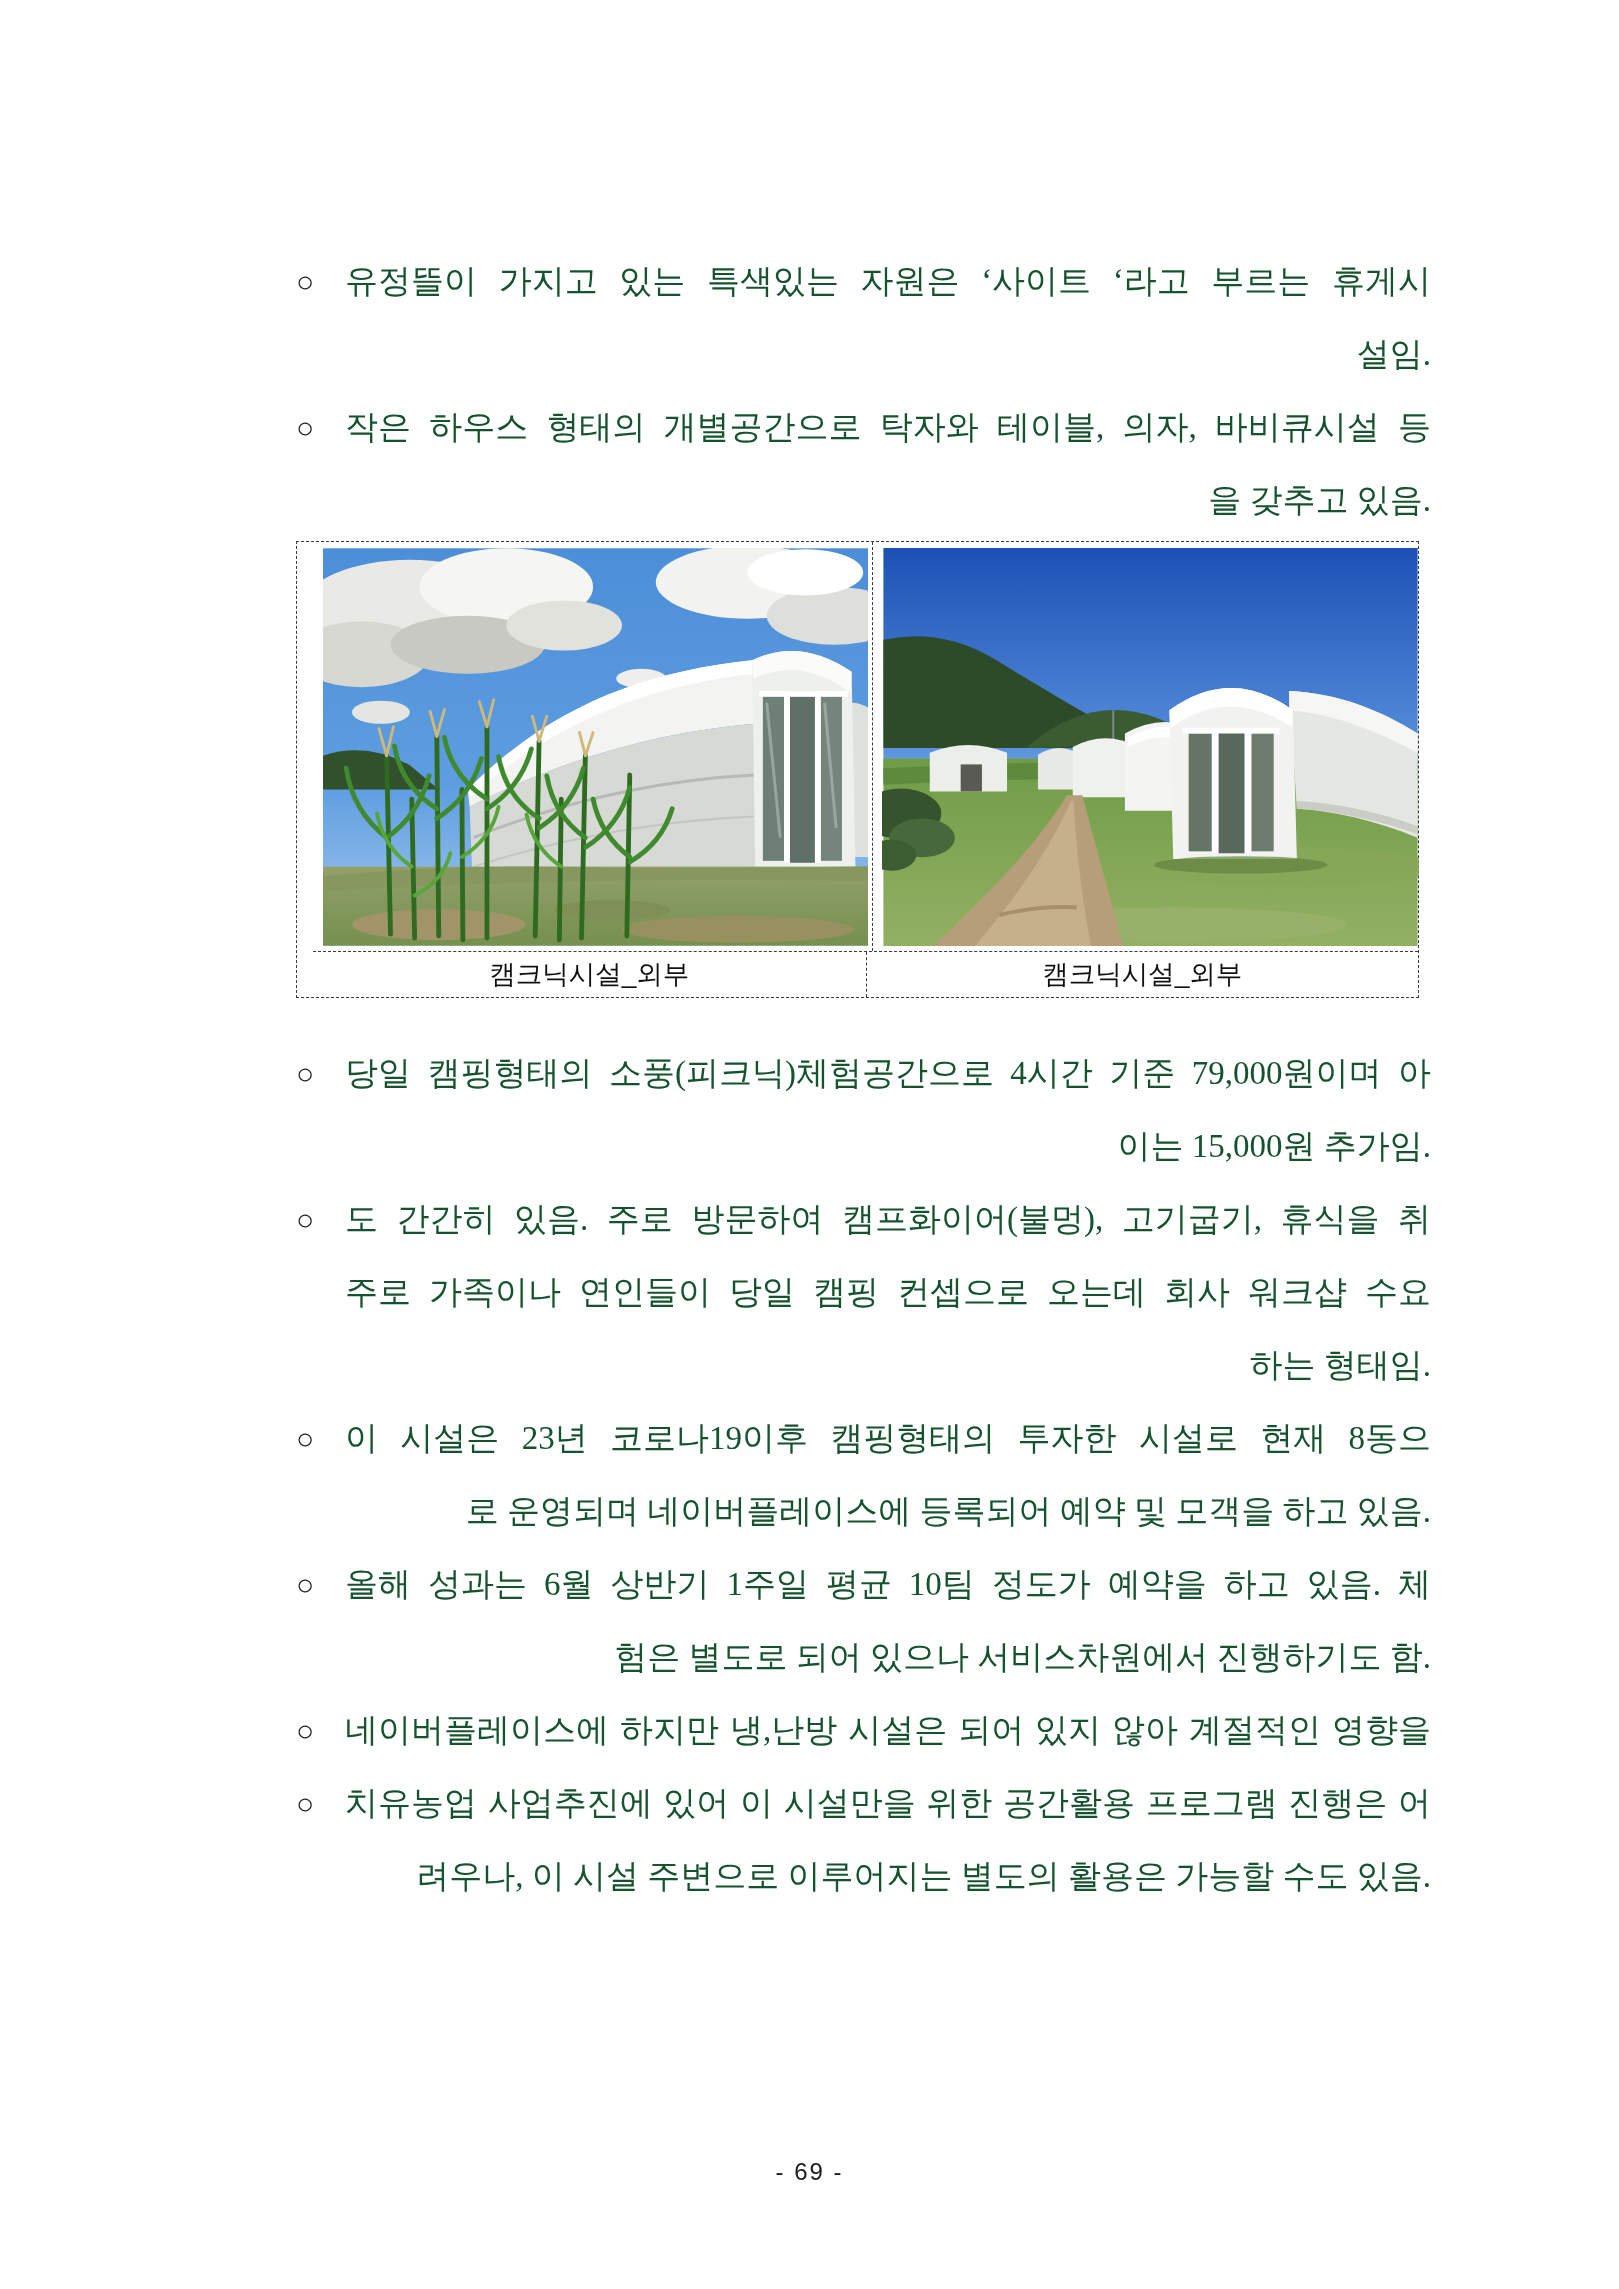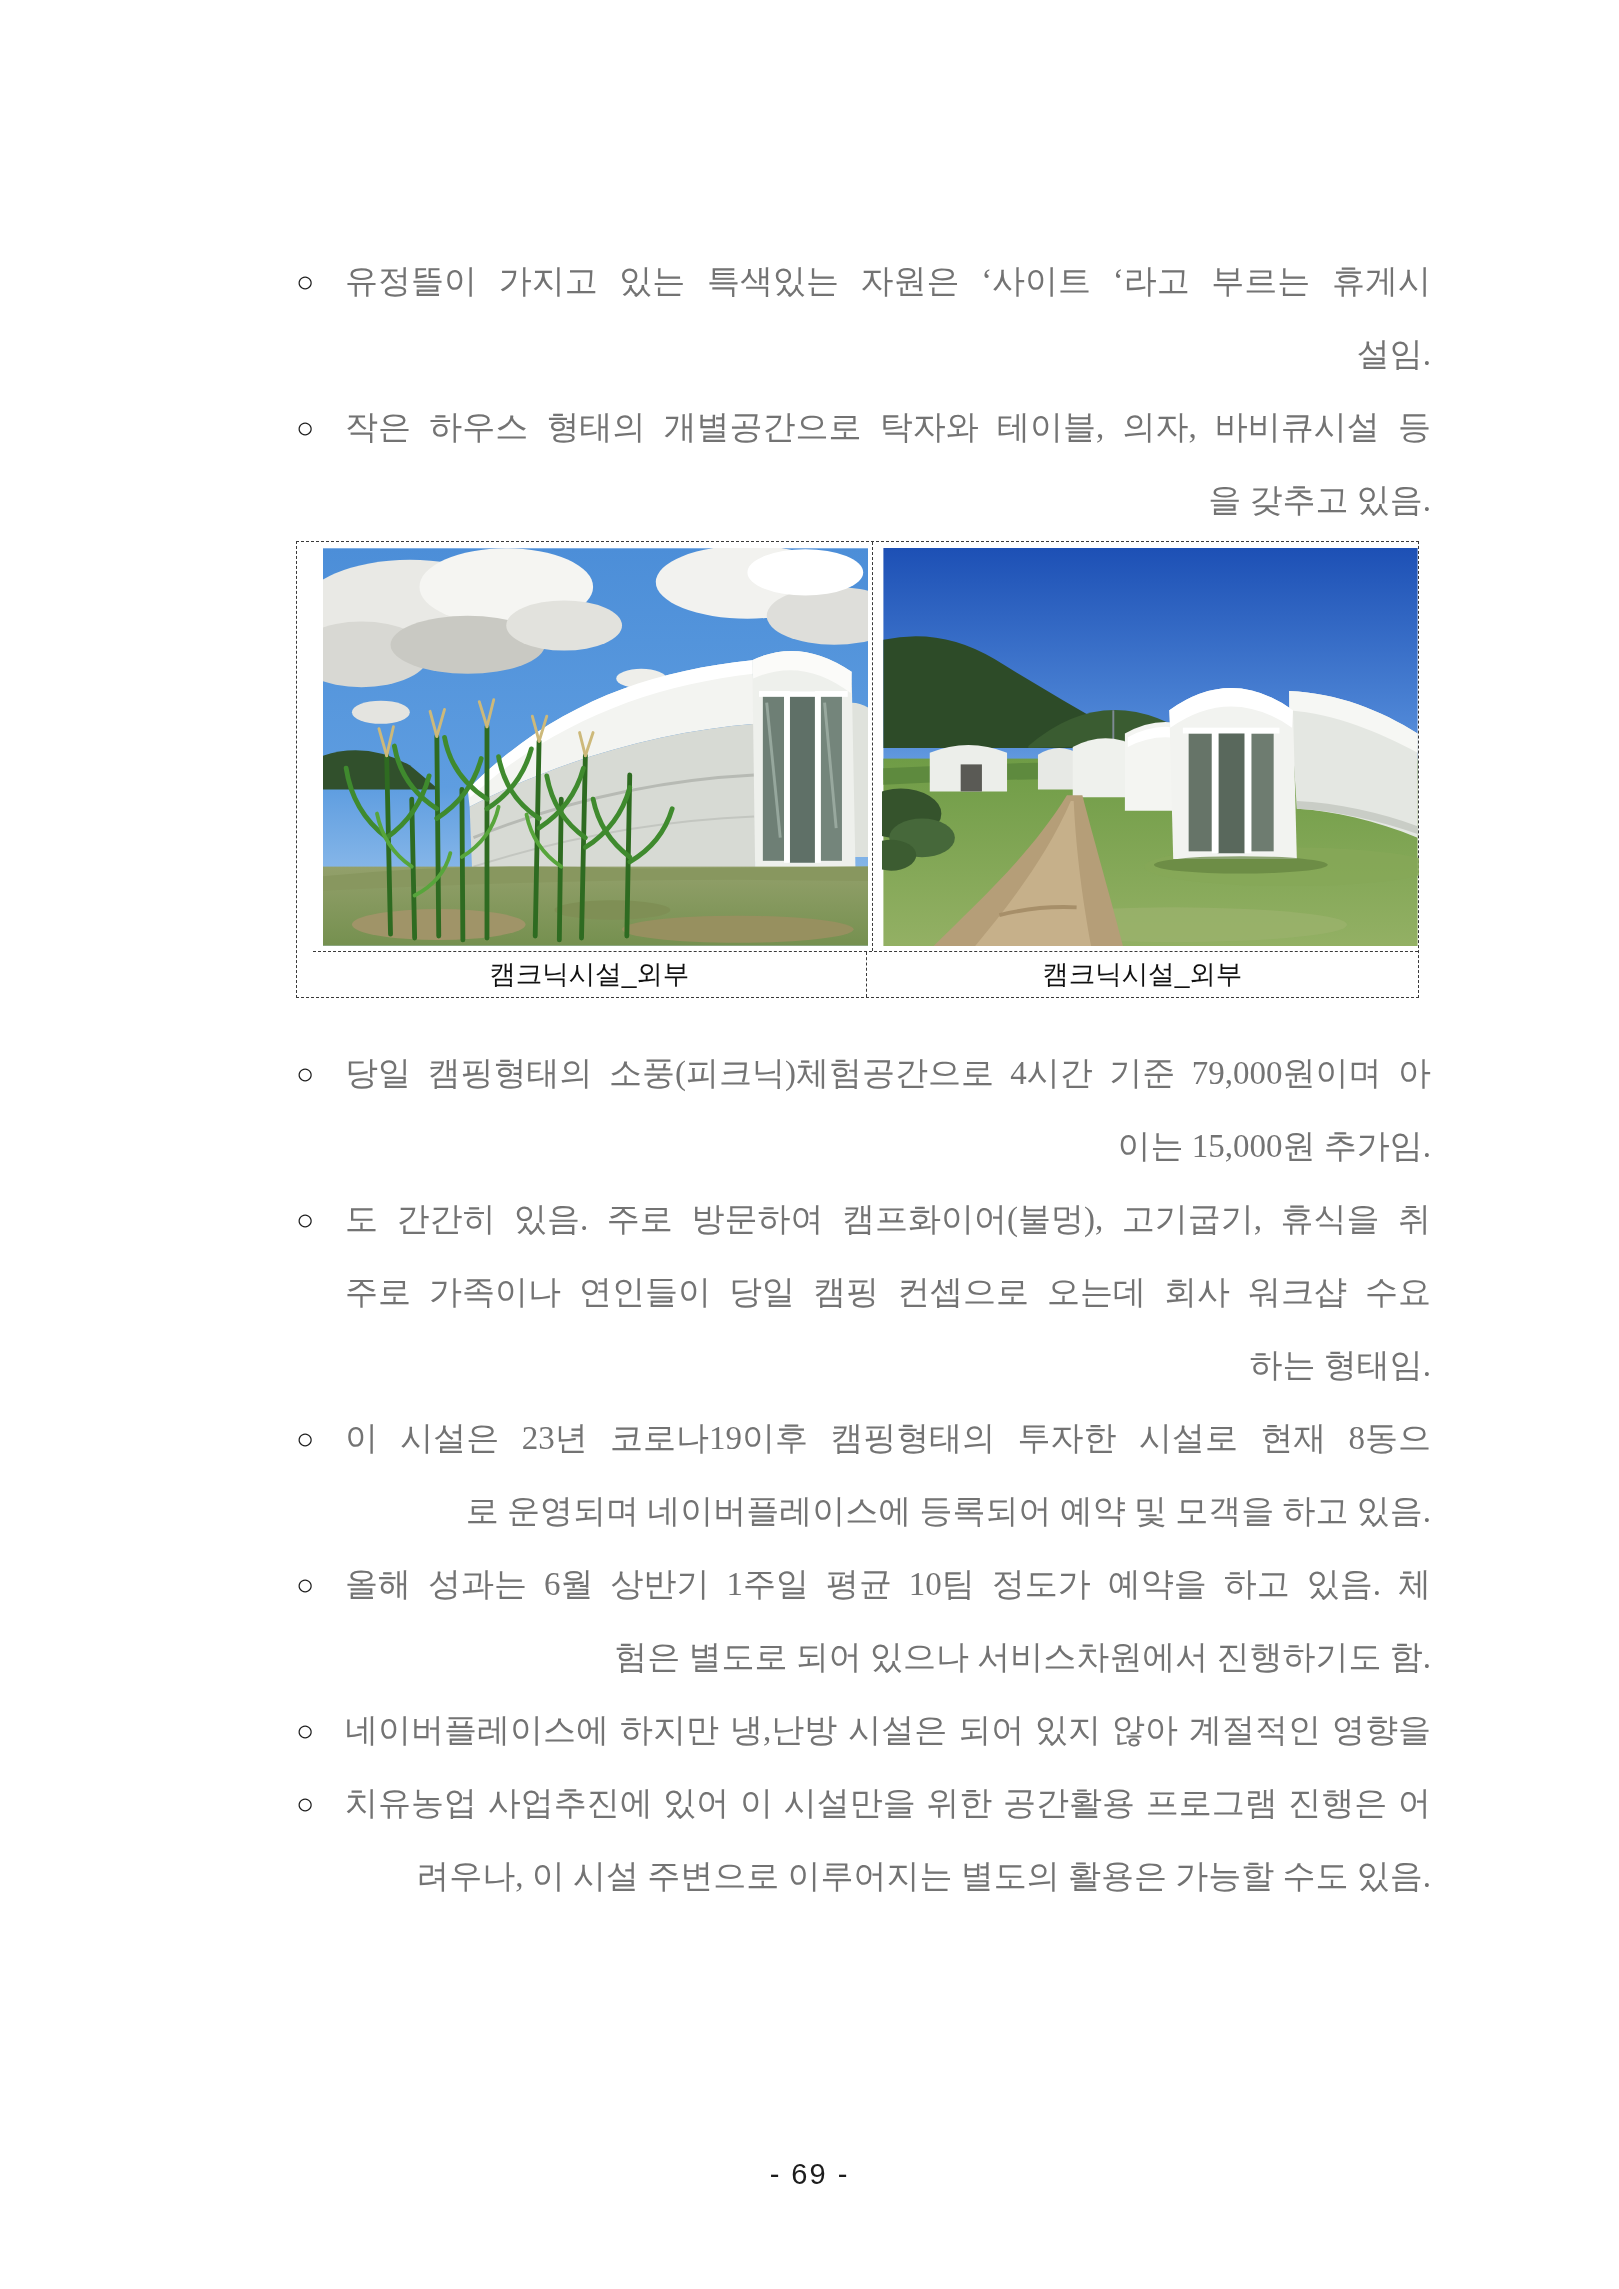--- a/index.html
+++ b/index.html
@@ -21,21 +21,21 @@
     flex:0 0 49px;
     font-size:30px;
     line-height:73px;
     letter-spacing:0;
   }
   .bullet .lines{flex:1 1 auto;min-width:0;}
   .line{
     font-size:33px;
     line-height:73px;
     white-space:normal;
-    color:#737373;
+    color:#14532d;
   }
   .line.fill{
     text-align:justify;
     text-align-last:justify;
   }
   .line.last{text-align:right;}
   
   .figtable{
     width:1123px;
     margin:3.9px 0 39px 0;
@@ -62,21 +62,21 @@
     font-family:"Liberation Sans","DejaVu Sans",sans-serif;
     font-size:26.5px;
     color:#111;
   }
   .footer{
     position:absolute;
     left:0;right:0;
     top:2158px;
     text-align:center;
     font-family:"Liberation Sans","DejaVu Sans",sans-serif;
-    font-size:29px;
+    font-size:24px;
     letter-spacing:2px;
     color:#1c1c1c;
   }
 </style>
 </head>
 <body>
 
 <div class="page">
   <div class="content">
 

